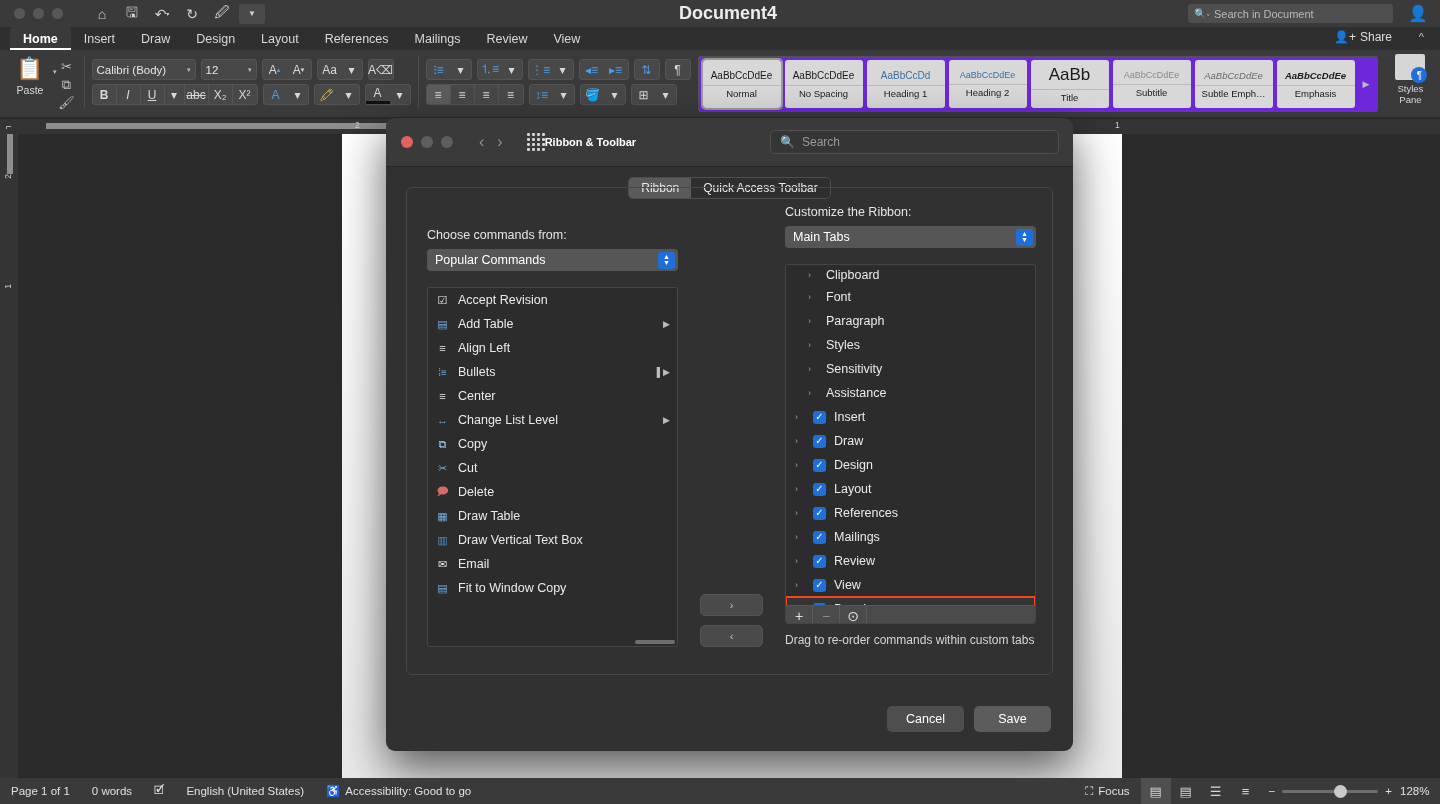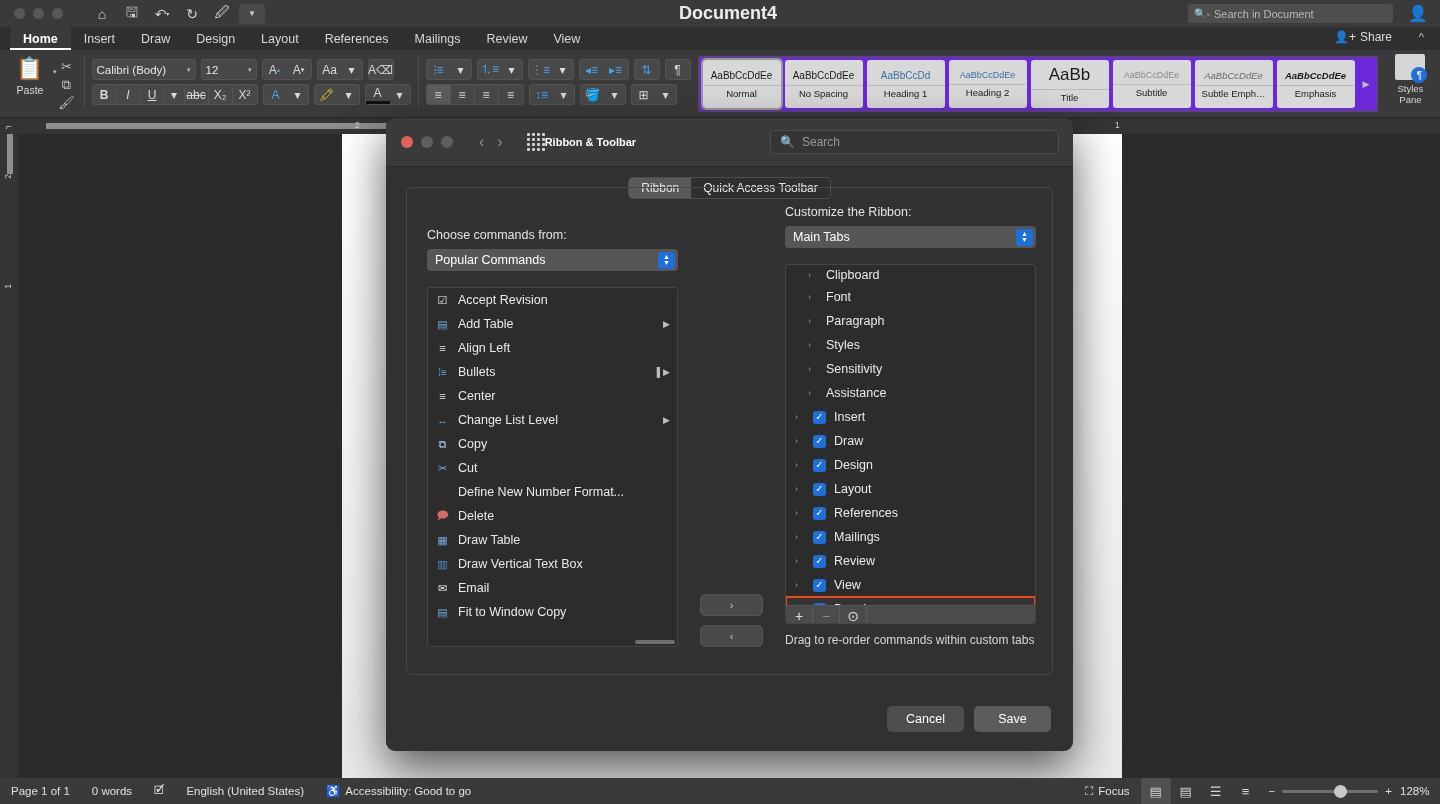--- a/index.html
+++ b/index.html
@@ -555,24 +555,20 @@
                 </div>
               <div class="lrow">
                   <span class="micon" style="color:#9ec6ef">⧉</span>
                   <span>Copy</span>
                 </div>
               <div class="lrow">
                   <span class="micon" style="color:#6fa8dc">✂</span>
                   <span>Cut</span>
                 </div>
               <div class="lrow">
-                  <span class="micon"></span>
-                  <span>Define New Number Format...</span>
-                </div>
-              <div class="lrow">
                   <span class="micon" style="color:#d46a6a">🗩</span>
                   <span>Delete</span>
                 </div>
               <div class="lrow">
                   <span class="micon" style="color:#6fa8dc">▦</span>
                   <span>Draw Table</span>
                 </div>
               <div class="lrow">
                   <span class="micon" style="color:#4f8fd0">▥</span>
                   <span>Draw Vertical Text Box</span>

